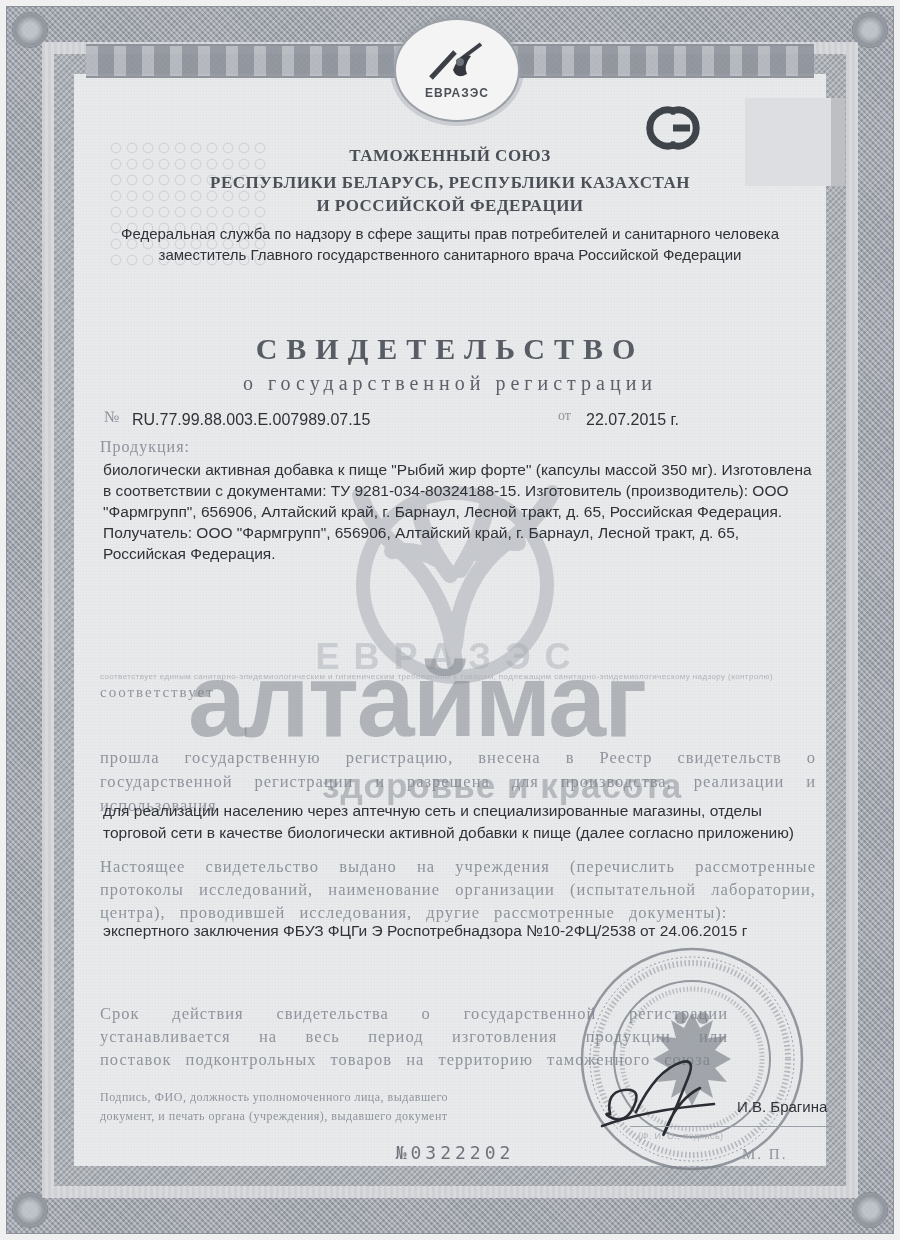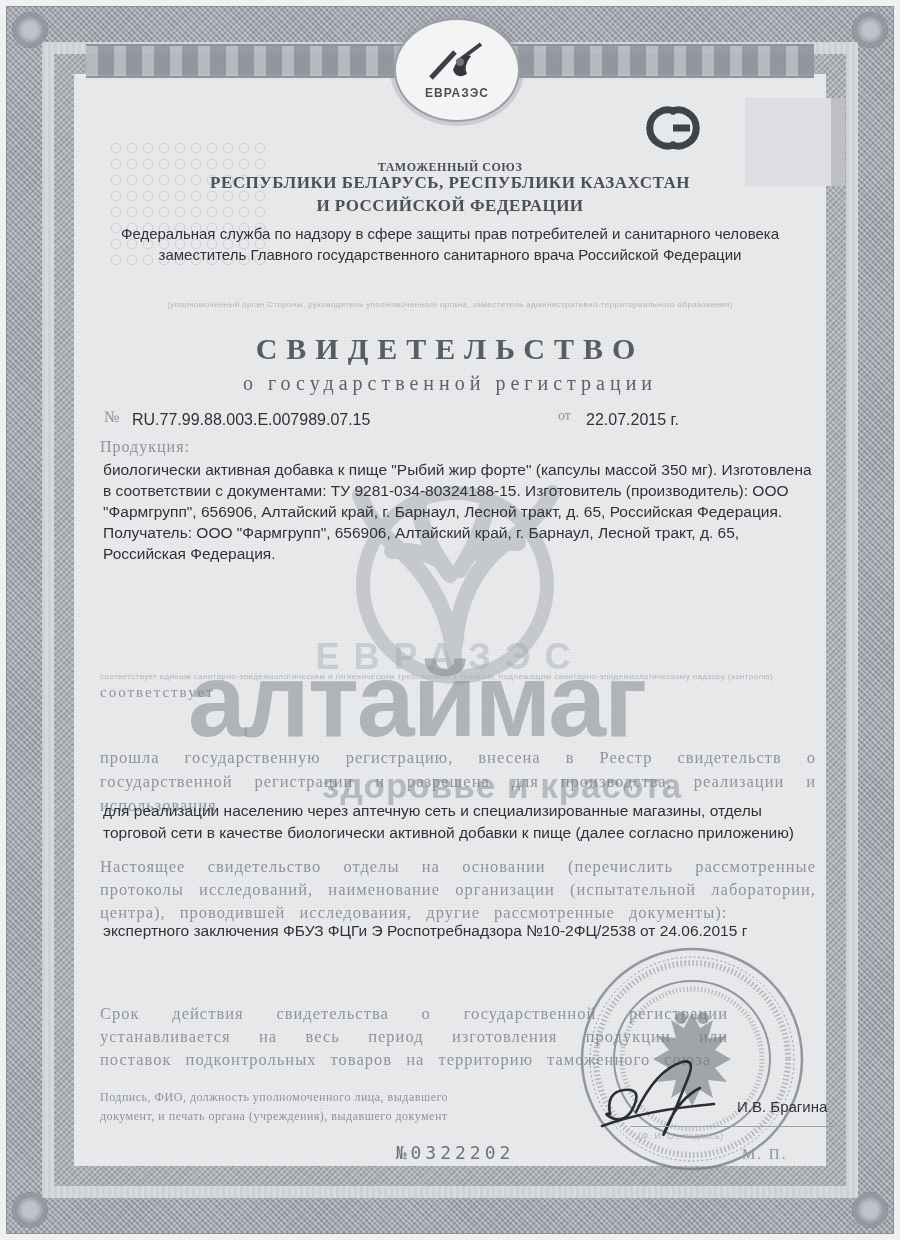--- a/index.html
+++ b/index.html
@@ -90,26 +90,25 @@
 
   <div class="se-mark">
     <svg width="74" height="56" viewBox="0 0 74 56">
       <path d="M40 12 A18 18 0 1 0 40 44" fill="none" stroke="#3f434a" stroke-width="7"></path>
       <path d="M34 12 A18 18 0 1 1 34 44" fill="none" stroke="#3f434a" stroke-width="7"></path>
       <line x1="37" y1="28" x2="54" y2="28" stroke="#3f434a" stroke-width="7"></line>
     </svg>
   </div>
   <div class="scan-block"></div>
 
-  <div class="abs hdr-serif center" style="left:120px;width:660px;top:160px;font-size:12px;letter-spacing:.5px;z-index:3;">ТАМОЖЕННЫЙ СОЮЗ</div>
+  <div class="abs hdr-serif center" style="left:120px;width:660px;top:146px;font-size:17px;letter-spacing:.5px;z-index:3;">ТАМОЖЕННЫЙ СОЮЗ</div>
   <div class="abs hdr-serif center" style="left:90px;width:720px;top:173px;font-size:17px;letter-spacing:.5px;z-index:3;">РЕСПУБЛИКИ БЕЛАРУСЬ, РЕСПУБЛИКИ КАЗАХСТАН</div>
   <div class="abs hdr-serif center" style="left:120px;width:660px;top:196px;font-size:17px;letter-spacing:.5px;z-index:3;">И РОССИЙСКОЙ ФЕДЕРАЦИИ</div>
   <div class="abs typed center" style="left:80px;width:740px;top:225px;font-size:15px;z-index:3;">Федеральная служба по надзору в сфере защиты прав потребителей и санитарного человека</div>
   <div class="abs typed center" style="left:80px;width:740px;top:246px;font-size:15px;z-index:3;">заместитель Главного государственного санитарного врача Российской Федерации</div>
-  <div class="micro center" style="left:130px;width:640px;top:300px;z-index:3;">(уполномоченный орган Стороны, руководитель уполномоченного органа, заместитель административно-территориального образования)</div>
 
   <div class="abs hdr-serif center" style="left:150px;width:600px;top:332px;font-size:30px;letter-spacing:9px;color:#585d65;z-index:3;">СВИДЕТЕЛЬСТВО</div>
   <div class="abs center" style="left:150px;width:600px;top:372px;font-family:'Liberation Serif',serif;font-size:20px;letter-spacing:5px;color:#5c616a;z-index:3;">о государственной регистрации</div>
 
   <div class="abs faded" style="left:104px;top:408px;font-size:16px;z-index:3;">№</div>
   <div class="abs typed" style="left:132px;top:411px;font-size:16px;z-index:3;">RU.77.99.88.003.E.007989.07.15</div>
   <div class="abs faded" style="left:558px;top:408px;font-size:14px;z-index:3;">от</div>
   <div class="abs typed" style="left:586px;top:411px;font-size:16px;z-index:3;">22.07.2015 г.</div>
 
   <div class="abs faded" style="left:100px;top:438px;font-size:16px;letter-spacing:1px;z-index:3;">Продукция:</div>
@@ -132,21 +131,21 @@
 
   <div class="micro" style="left:100px;width:716px;top:672px;z-index:3;">соответствует единым санитарно-эпидемиологическим и гигиеническим требованиям к товарам, подлежащим санитарно-эпидемиологическому надзору (контролю)</div>
   <div class="abs faded" style="left:100px;top:684px;font-size:15px;letter-spacing:2px;z-index:3;">соответствует</div>
 
   <div class="wm-brand">алтаймаг</div>
   <div class="wm-brand-sub">здоровье и красота</div>
 
   <div class="abs faded just" style="left:100px;width:716px;top:746px;font-size:16.5px;line-height:24px;z-index:3;">прошла государственную регистрацию, внесена в Реестр свидетельств о государственной регистрации и разрешена для производства, реализации и использования</div>
   <div class="abs typed" style="left:103px;width:716px;top:800px;font-size:15.5px;line-height:22px;z-index:3;">для реализации населению через аптечную сеть и специализированные магазины, отделы торговой сети в качестве биологически активной добавки к пище (далее согласно приложению)</div>
 
-  <div class="abs faded just" style="left:100px;width:716px;top:855px;font-size:16.5px;line-height:23px;z-index:3;">Настоящее свидетельство отделы на основании (перечислить рассмотренные протоколы исследований, наименование организации (испытательной лаборатории, центра), проводившей исследования, другие рассмотренные документы):</div>
+  <div class="abs faded just" style="left:100px;width:716px;top:855px;font-size:16.5px;line-height:23px;z-index:3;">Настоящее свидетельство выдано на учреждения (перечислить рассмотренные протоколы исследований, наименование организации (испытательной лаборатории, центра), проводившей исследования, другие рассмотренные документы):</div>
   <div class="abs typed" style="left:103px;width:716px;top:922px;font-size:15.5px;z-index:3;">экспертного заключения ФБУЗ ФЦГи Э Роспотребнадзора №10-2ФЦ/2538 от 24.06.2015 г</div>
 
   <div class="abs faded just" style="left:100px;width:628px;top:1002px;font-size:16.5px;line-height:23px;z-index:3;">Срок действия свидетельства о государственной регистрации устанавливается на весь период изготовления продукции или поставок подконтрольных товаров на территорию таможенного союза</div>
 
   <div class="stamp">
     <svg width="235" height="235" viewBox="0 0 235 235">
       <g stroke="#777c85" fill="none">
         <circle cx="117" cy="117" r="110" stroke-width="2.5"></circle>
         <circle cx="117" cy="117" r="102" stroke-width="1" stroke-dasharray="2 2.5"></circle>
         <circle cx="117" cy="117" r="96" stroke-width="6" stroke-dasharray="1.6 2.4" opacity=".6"></circle>

